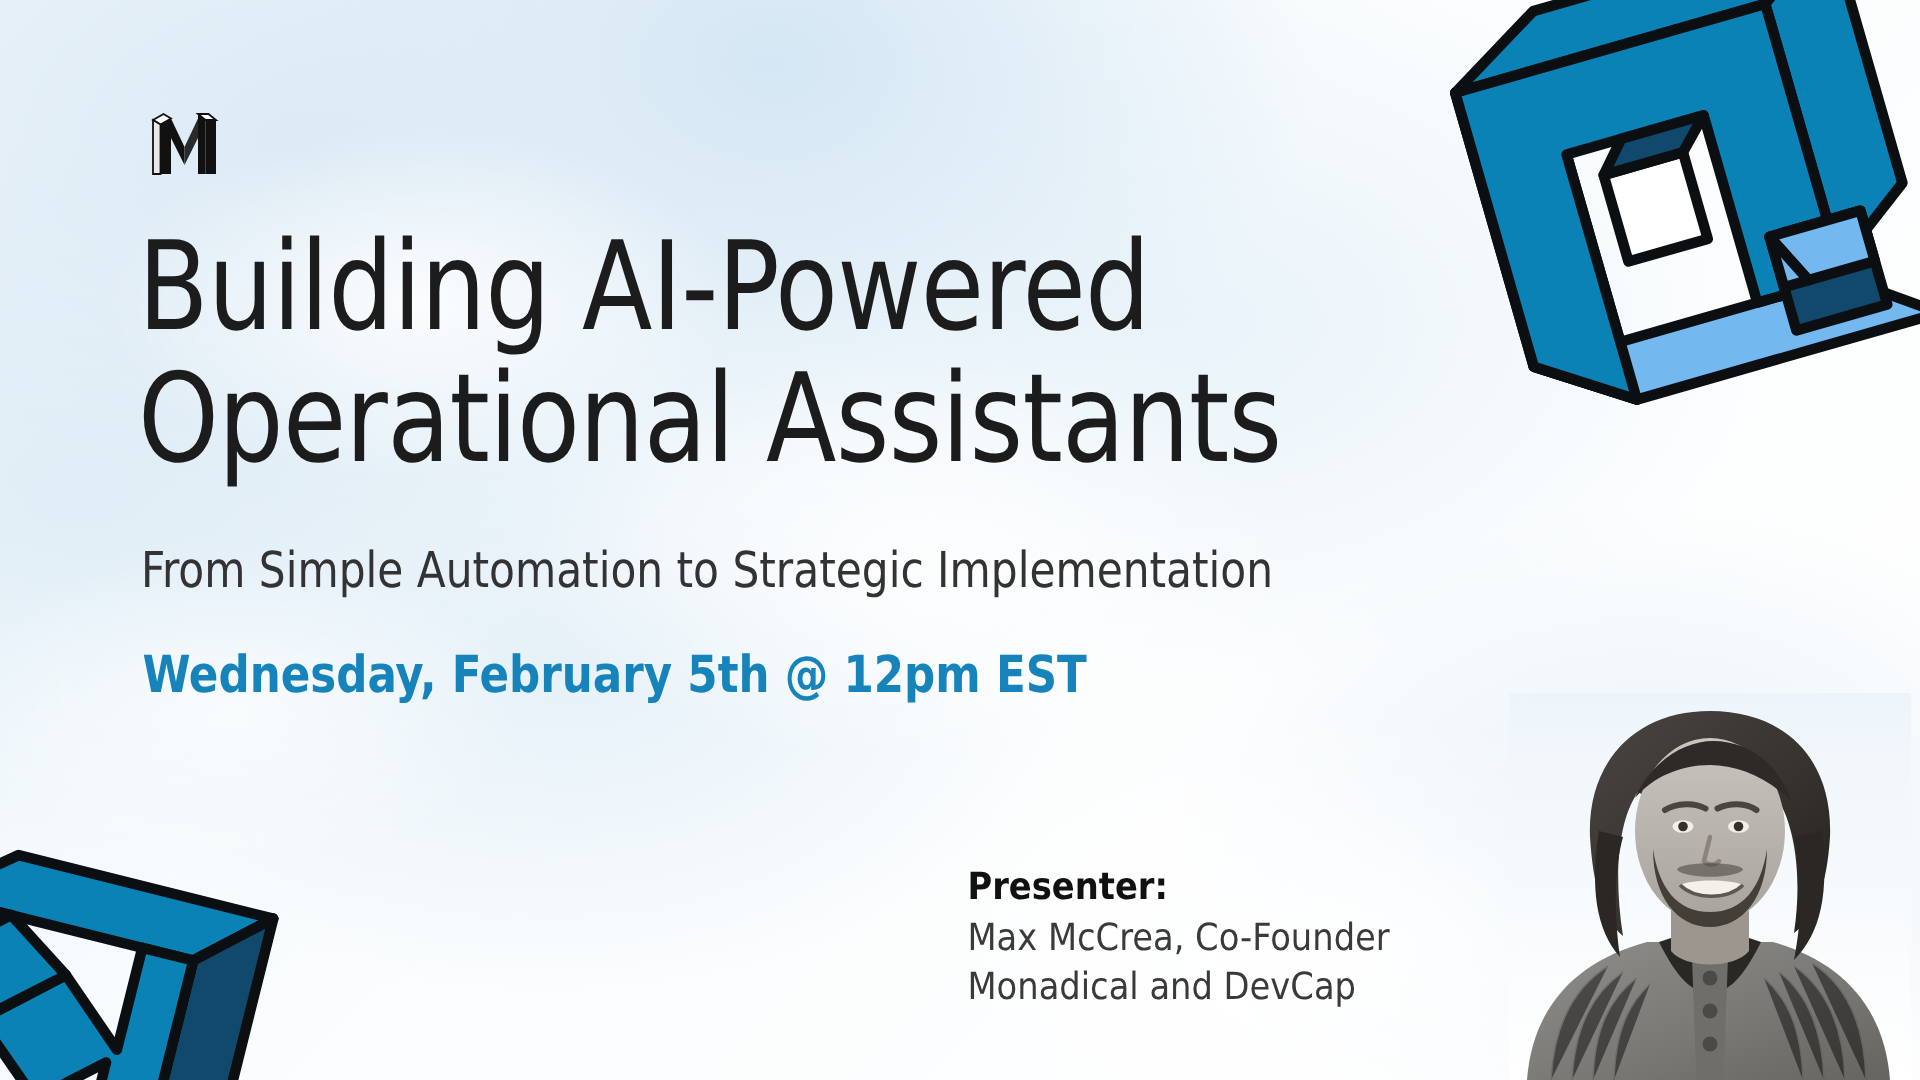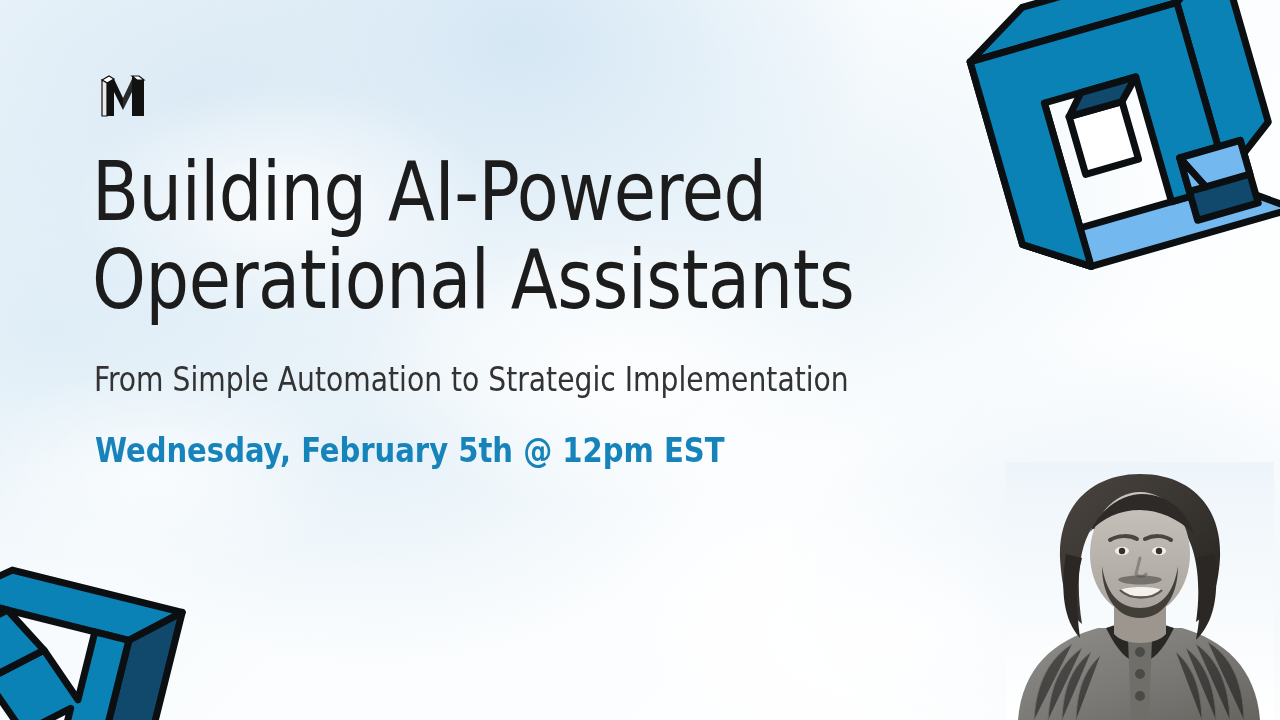--- a/index.html
+++ b/index.html
@@ -206,20 +206,25 @@
 
   <h1 class="headline">
     <span class="line">Building AI-Powered</span>
     <span class="line">Operational Assistants</span>
   </h1>
 
   <p class="subtitle">From Simple Automation to Strategic Implementation</p>
 
   <p class="event-date">Wednesday, February 5th @ 12pm EST</p>
 
+  <div class="presenter-block">
+    <span class="presenter-label">Presenter:</span>
+    <span class="presenter-line">Max McCrea, Co-Founder</span>
+    <span class="presenter-line">Monadical and DevCap</span>
+  </div>
 
   <div class="presenter-photo">
     <svg viewBox="0 0 268 258" width="268" height="258" aria-hidden="true">
       <defs>
         <linearGradient id="phBg" x1="0" y1="0" x2="0" y2="1">
           <stop offset="0%" stop-color="#eef5fa"></stop>
           <stop offset="100%" stop-color="#ffffff"></stop>
         </linearGradient>
         <linearGradient id="sweater" x1="0" y1="0" x2="1" y2="1">
           <stop offset="0%" stop-color="#8f8d89"></stop>

